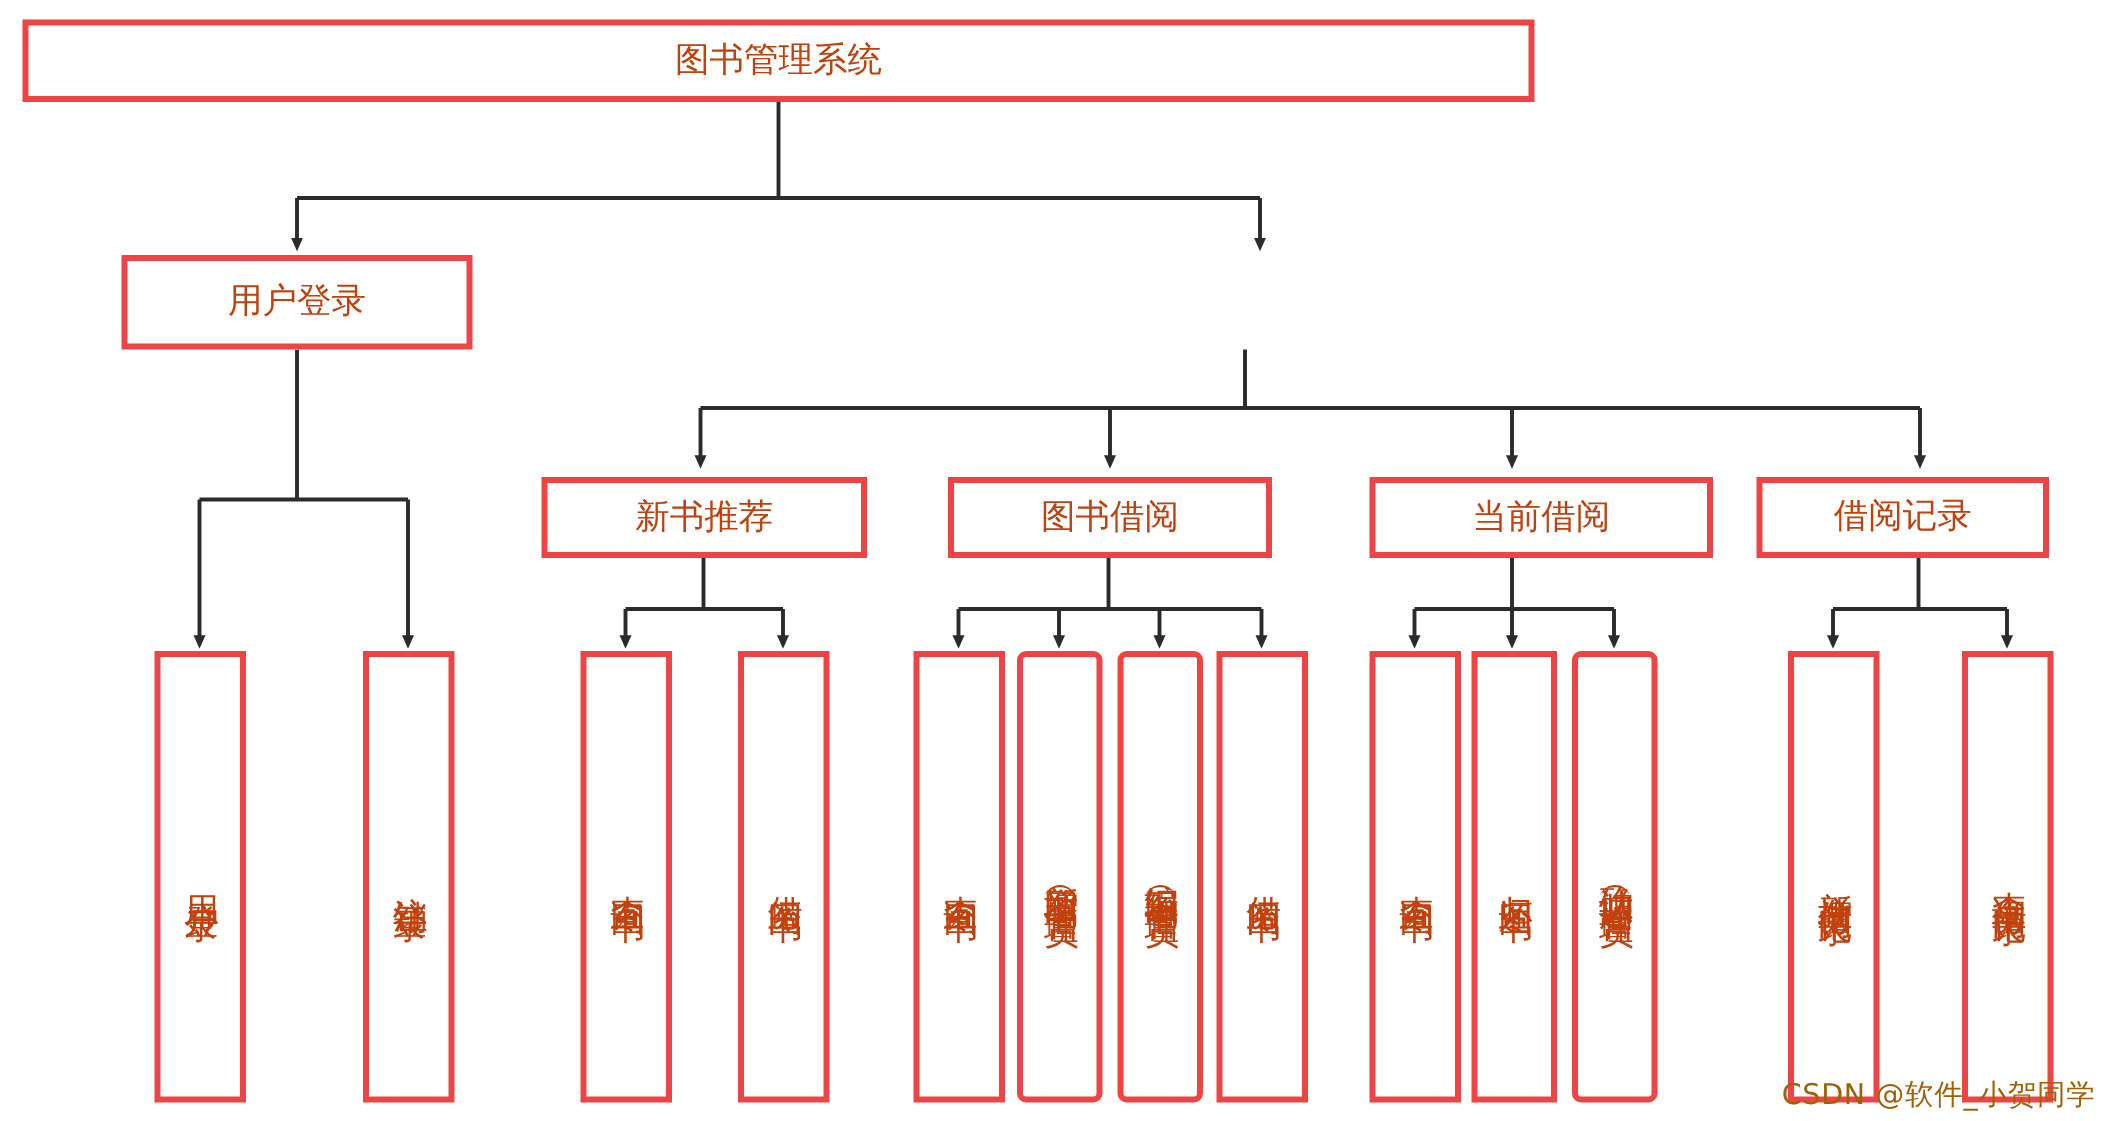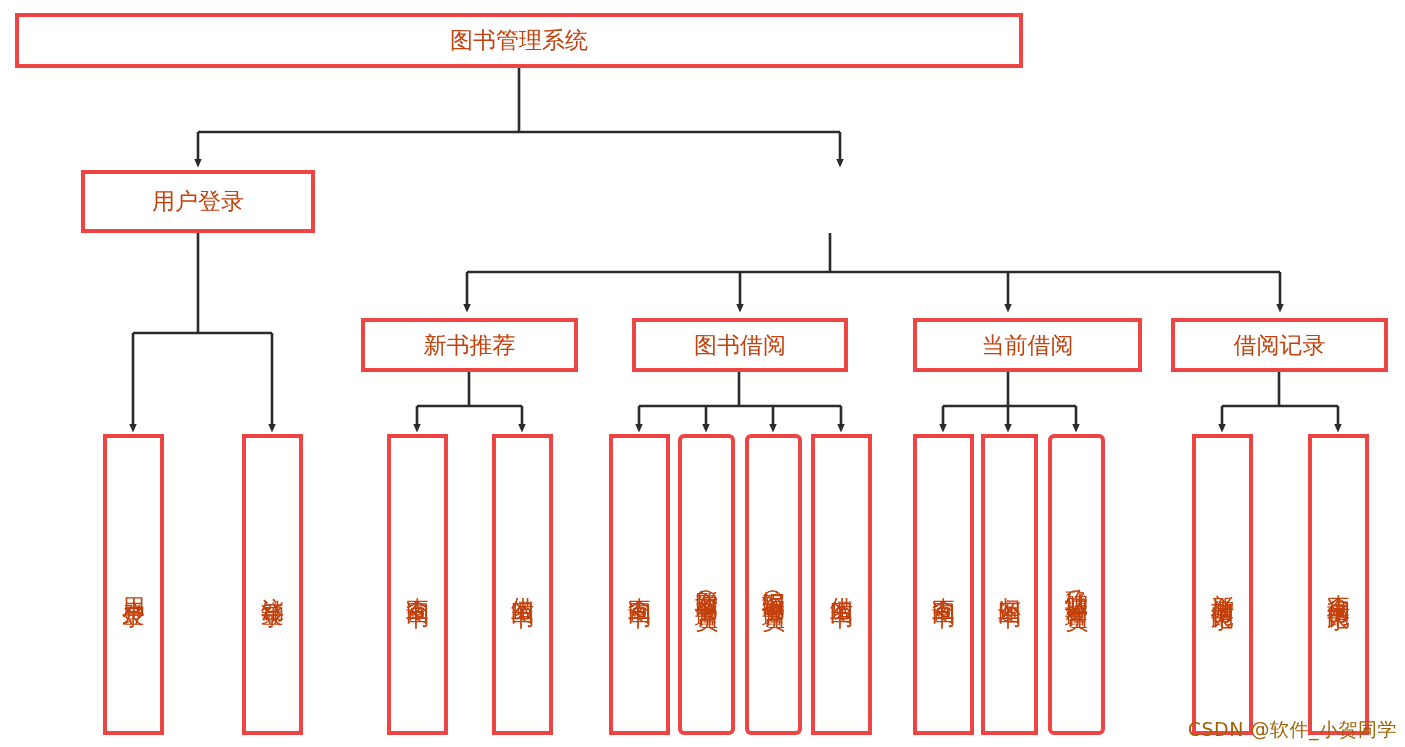--- a/index.html
+++ b/index.html
@@ -138,21 +138,21 @@
 
   <div class="node h" style="left:632px; top:318px; width:216px; height:54px;">
     <span class="label">图书借阅</span>
   </div>
   <div class="node h" style="left:361px; top:318px; width:217px; height:54px;">
     <span class="label">新书推荐</span>
   </div>
   <div class="node h" style="left:901px; top:318px; width:229px; height:54px;margin-left:12px;">
     <span class="label">当前借阅</span>
   </div>
-  <div class="node h" style="left:1171px; top:318px; width:217px; height:54px;">
+  <div class="node h" style="left:1171px; top:318px; width:195px; height:54px;font-family:Liberation Mono, monospace;">
     <span class="label">借阅记录</span>
   </div>
 
   <div class="node v" style="left:103px; top:434px; width:61px; height:301px;">
     <span class="label">用户登录</span>
   </div>
   <div class="node v" style="left:242px; top:434px; width:61px; height:301px;">
     <span class="label">注销登录</span>
   </div>
 

